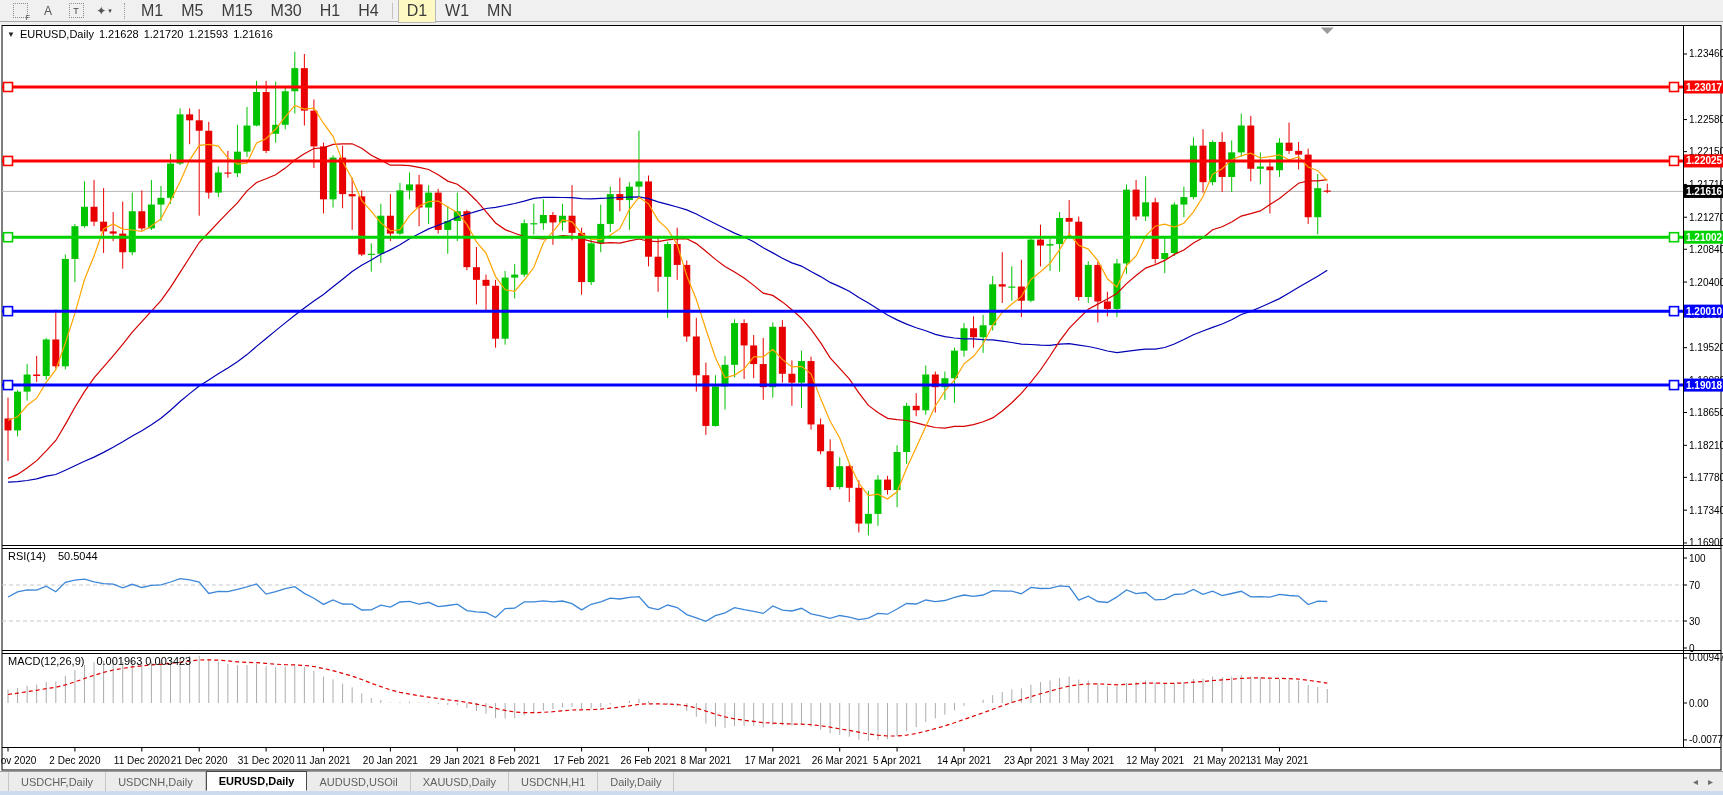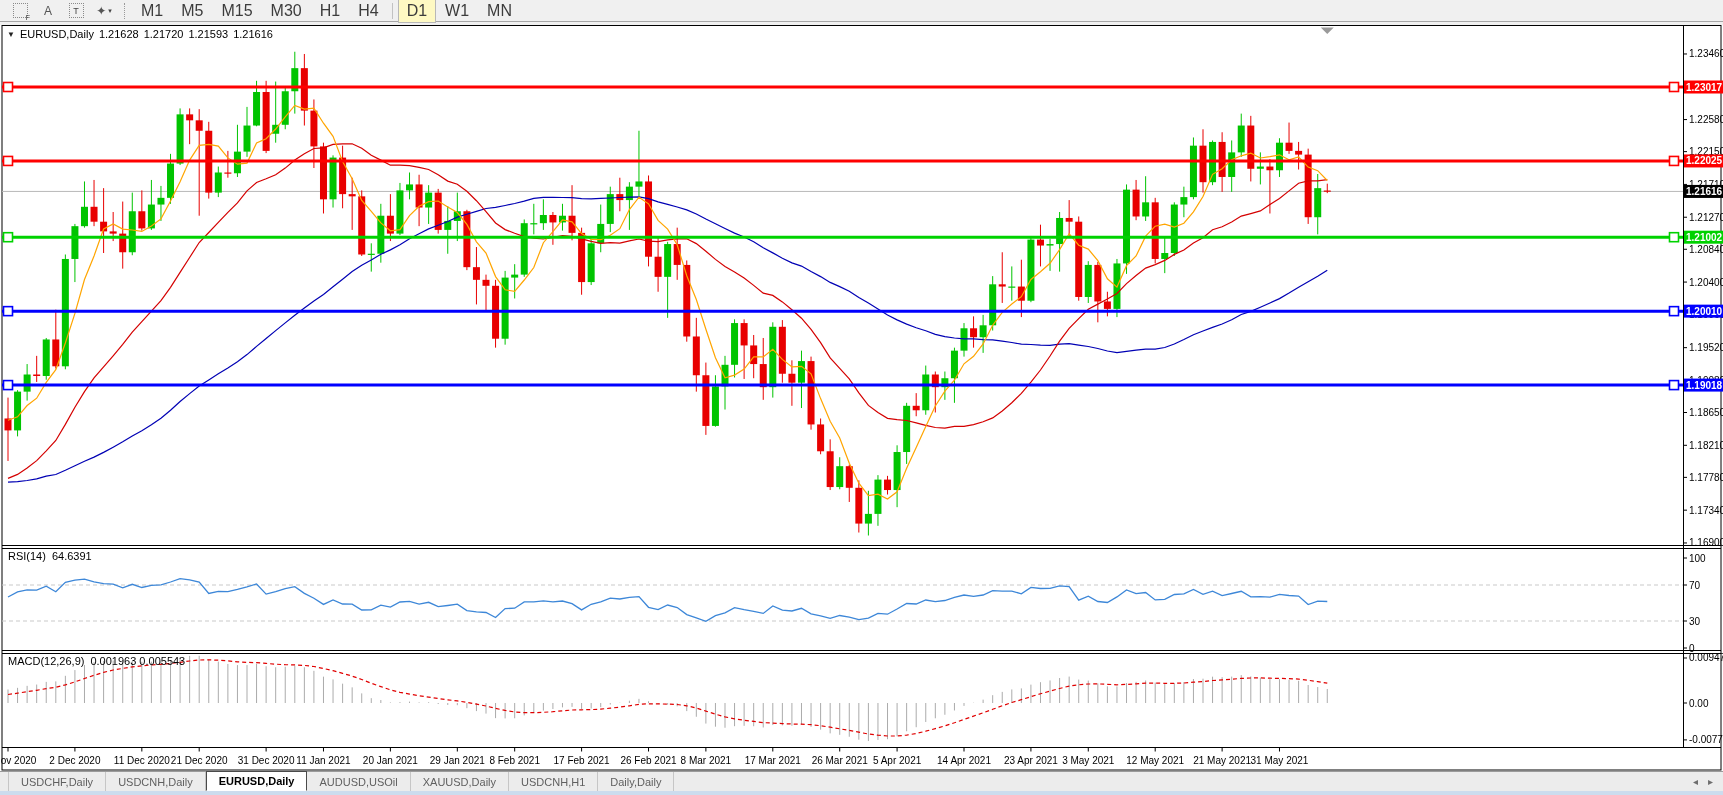--- a/index.html
+++ b/index.html
@@ -17,21 +17,21 @@
   .tsep{width:1px;height:16px;border-left:1px dotted #9a9a9a;margin:0 6px;}
   .tsep2{width:1px;height:16px;border-left:1px solid #c2c2c2;margin:0 4px;}
   .tf{font-size:16px;color:#3c3c3c;padding:2px 8px;border:1px solid transparent;cursor:default;}
   .tf.active{background:#fef9c3;border:1px solid #b8b8b8;}
   
   .chartwin{position:absolute;left:0;top:25px;width:1723px;height:750px;background:#fff;}
   svg{position:absolute;left:0;top:0;}
   svg text{font-family:"Liberation Sans",sans-serif;}
   .quote{position:absolute;left:7px;top:3px;font-size:11px;color:#000;display:flex;gap:5px;align-items:center;}
   .quote .tri{font-size:8px;color:#222;}
-  .indlabel{position:absolute;font-size:11px;color:#000;display:flex;gap:6px;}
+  .indlabel{position:absolute;font-size:11px;color:#000;display:flex;gap:12px;}
   
   .tabbar{position:absolute;left:0;top:771px;width:1723px;height:20px;background:#ececec;
           border-top:1px solid #9b9b9b;display:flex;align-items:stretch;font-size:11px;color:#5f5f5f;box-sizing:border-box;}
   .tab{display:flex;align-items:center;padding:0 12px;border-right:1px solid #c6c6c6;cursor:default;white-space:nowrap;}
   .tab:first-child{border-left:1px solid #c6c6c6;margin-left:8px;}
   .tab.active{background:#ffffff;border:1px solid #4a4a4a;border-bottom:1px solid #fff;color:#000;font-weight:bold;margin-top:-1px;}
   .tabnav{margin-left:auto;display:flex;gap:10px;align-items:center;padding-right:10px;color:#6e6e6e;font-size:10px;}
   .bstrip{position:absolute;left:0;top:791px;width:1723px;height:4px;background:#ccdcee;}
 </style>
 </head>
@@ -635,26 +635,26 @@
     <span class="tri">▼</span>
     <span>EURUSD,Daily</span>
     <span>1.21628</span>
     <span>1.21720</span>
     <span>1.21593</span>
     <span>1.21616</span>
   </div>
 
   <div class="indlabel" style="left:8px;top:525px;">
     <span>RSI(14)</span>
-    <span>64.6391</span>
+    <span>50.5044</span>
   </div>
 
   <div class="indlabel" style="left:8px;top:630px;">
     <span>MACD(12,26,9)</span>
-    <span>0.001963 0.005543</span>
+    <span>0.001963 0.003423</span>
   </div>
 </div>
 
 <div class="tabbar" id="tabbar">
     <span class="tab">USDCHF,Daily</span>
     <span class="tab">USDCNH,Daily</span>
     <span class="tab active">EURUSD,Daily</span>
     <span class="tab">AUDUSD,USOil</span>
     <span class="tab">XAUUSD,Daily</span>
     <span class="tab">USDCNH,H1</span>

